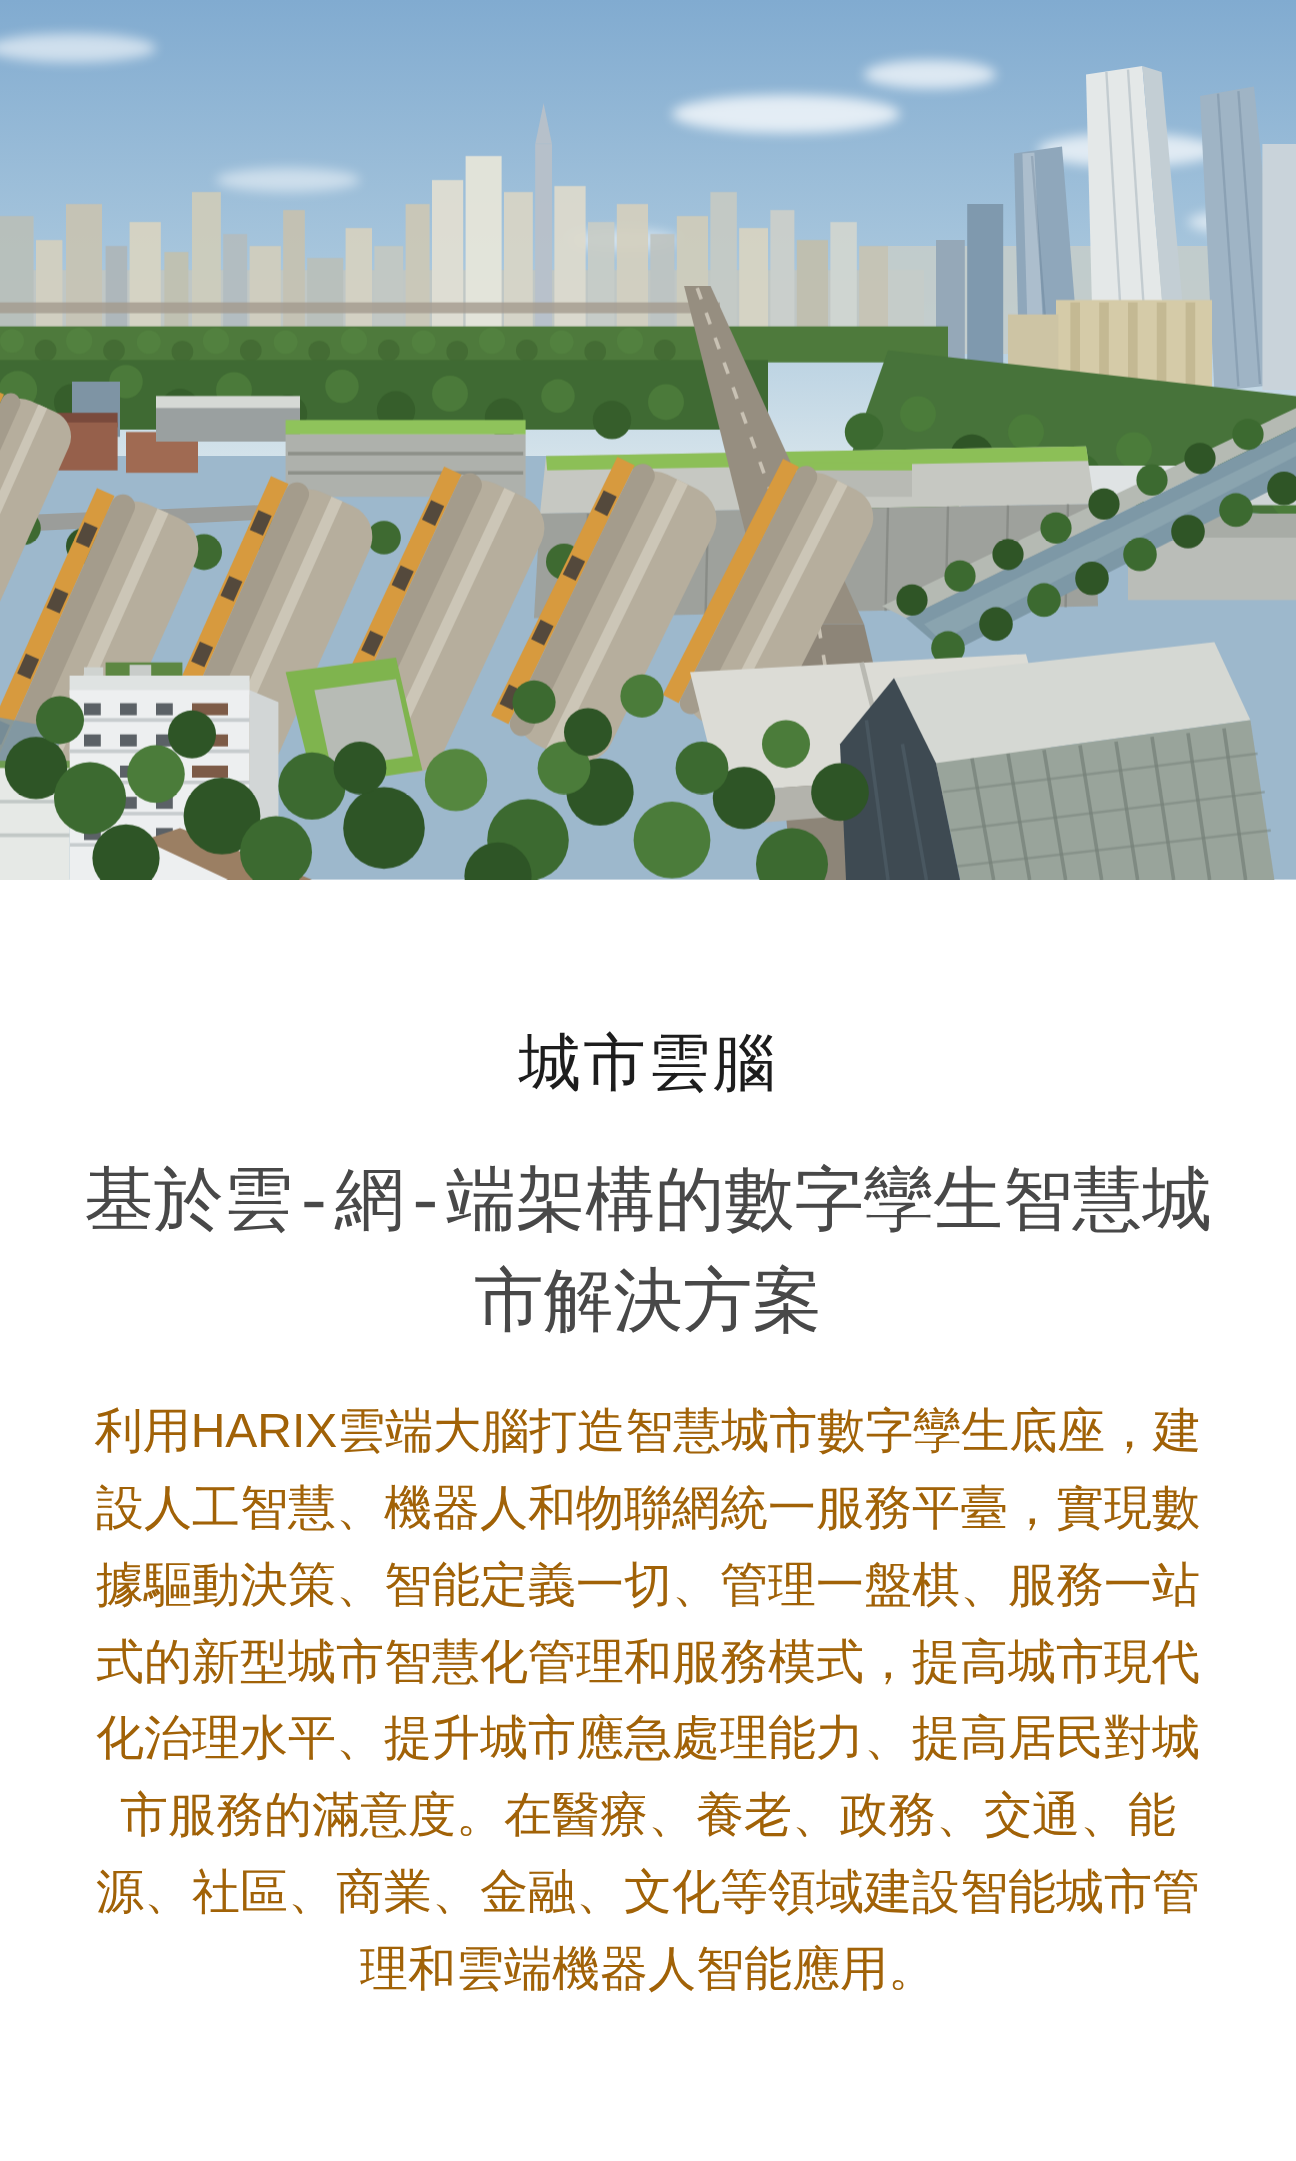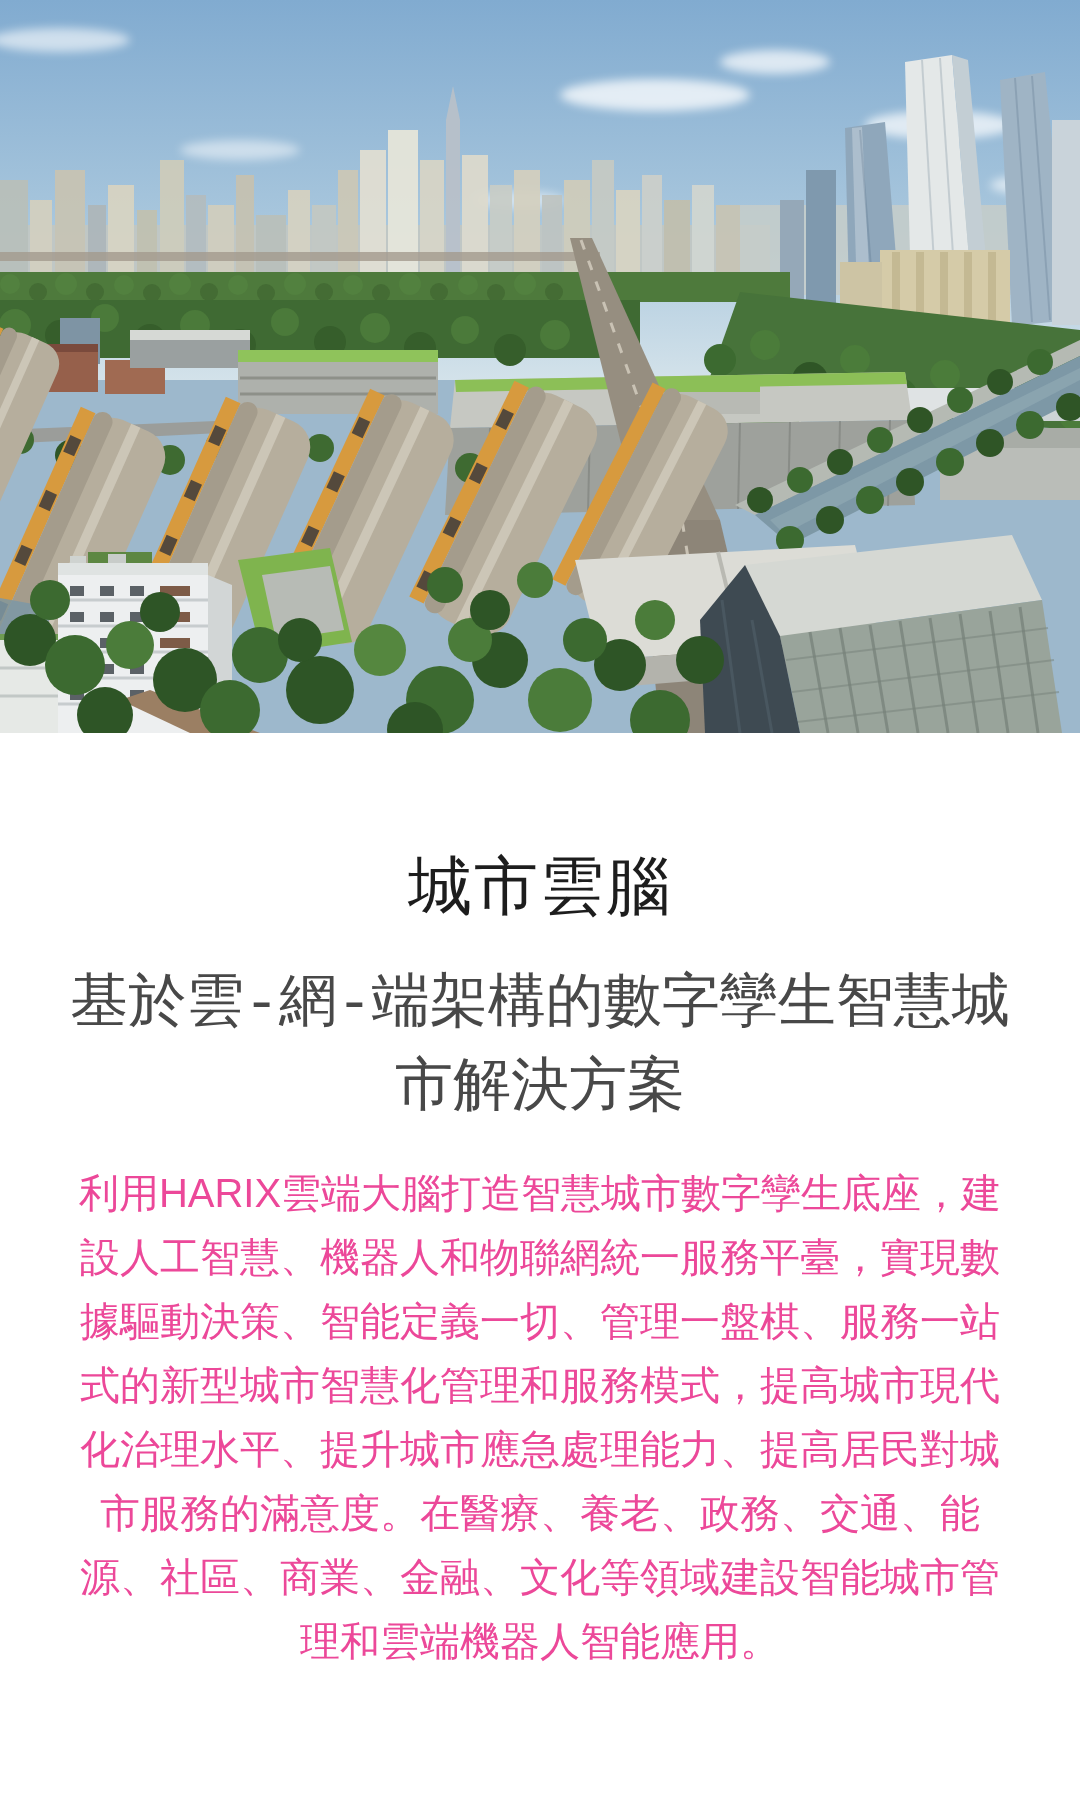--- a/index.html
+++ b/index.html
@@ -9,32 +9,32 @@
     margin:0 auto;
     background:#ffffff;
     overflow:hidden;
     font-family:"Liberation Sans","DejaVu Sans",sans-serif;
   }
   .hero{width:1080px;height:733px;overflow:hidden;background:#9db8cc;}
   .hero svg{display:block;width:1080px;height:733px;}
   .content{width:1080px;}
   .title{
     margin:118px 0 0;
-    font-size:64px;line-height:70px;font-weight:500;
+    font-size:52px;line-height:70px;font-weight:500;
     color:#1d1d1d;text-align:center;letter-spacing:2px;
   }
   .subtitle{
     margin:42px auto 0;max-width:990px;
     font-size:58px;line-height:84px;font-weight:400;
     color:#484848;text-align:center;font-family:Liberation Mono, monospace;
   }
   .body-text{
     margin:30px auto 0;max-width:940px;
     font-size:40px;line-height:64px;font-weight:400;
-    color:#ec4899;text-align:center;
+    color:#a16207;text-align:center;
   }
 </style>
 </head>
 <body>
 
 <div class="page">
 
   <div class="hero">
     <svg viewBox="0 0 1080 733" preserveAspectRatio="none">
       <defs>

